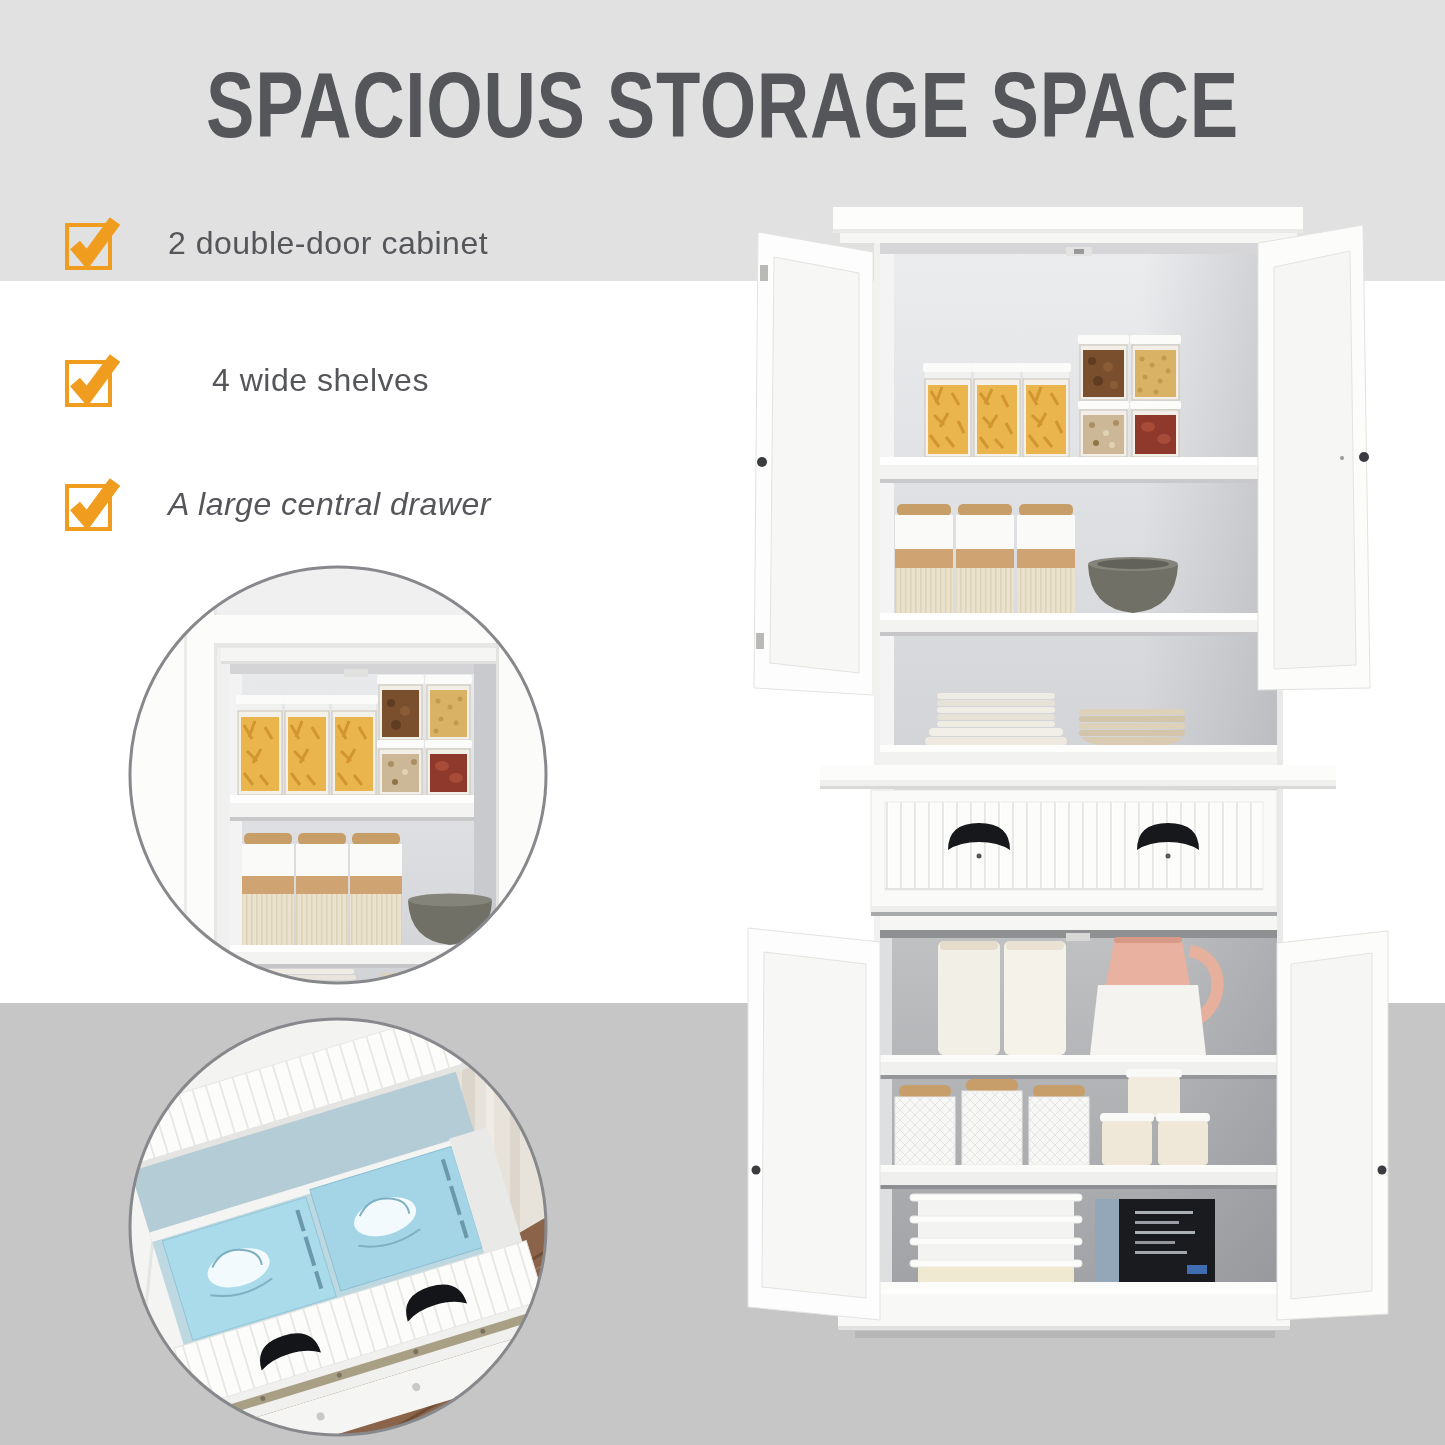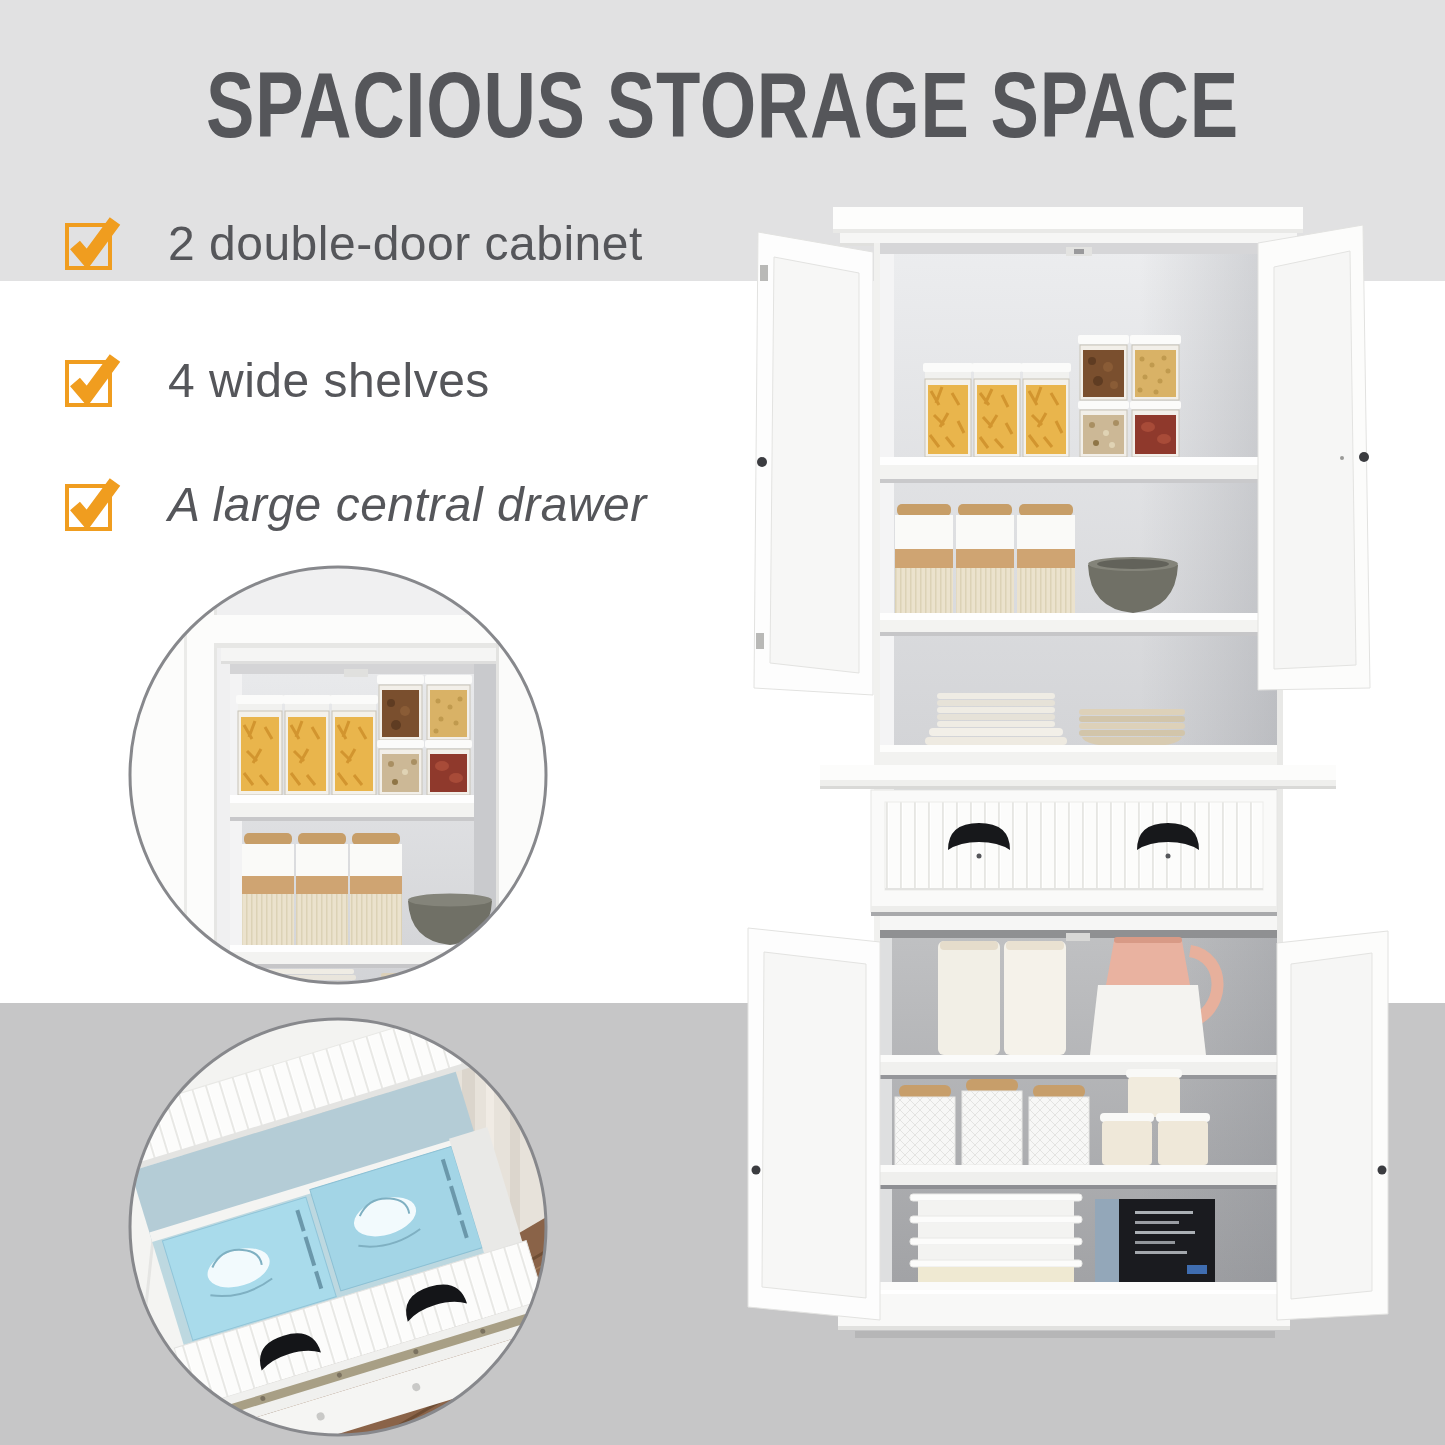--- a/index.html
+++ b/index.html
@@ -16,24 +16,24 @@
   .title{
     position:absolute;top:52px;left:0;width:1445px;text-align:center;
     font-size:93px;font-weight:bold;letter-spacing:1px;
     color:var(--text-gray,#55565A);
     transform:scaleX(0.78);transform-origin:center;
     white-space:nowrap;
   }
   .features{position:absolute;left:63px;top:0;margin:0;padding:0;list-style:none;}
   .feature-row{position:absolute;left:0;display:flex;align-items:center;height:58px;}
   .feature-row.r0{top:214px;}
-  .feature-row.r1{top:351px;}
+  .feature-row.r1{top:351px;gap:44px;}
   .feature-row.r2{top:475px;font-style:italic;}
   .feature-label{
-    margin-left:47px;font-size:48px;color:var(--text-gray,#55565A);
+    margin-left:47px;font-size:32px;color:var(--text-gray,#55565A);
     white-space:nowrap;letter-spacing:0.5px;
   }
   .check-icon{width:58px;height:58px;flex:0 0 58px;}
   .photo{position:absolute;}
   #main-photo{left:690px;top:195px;}
   #inset-top{left:126px;top:563px;}
   #inset-bottom{left:126px;top:1015px;}
 </style>
 </head>
 <body>

